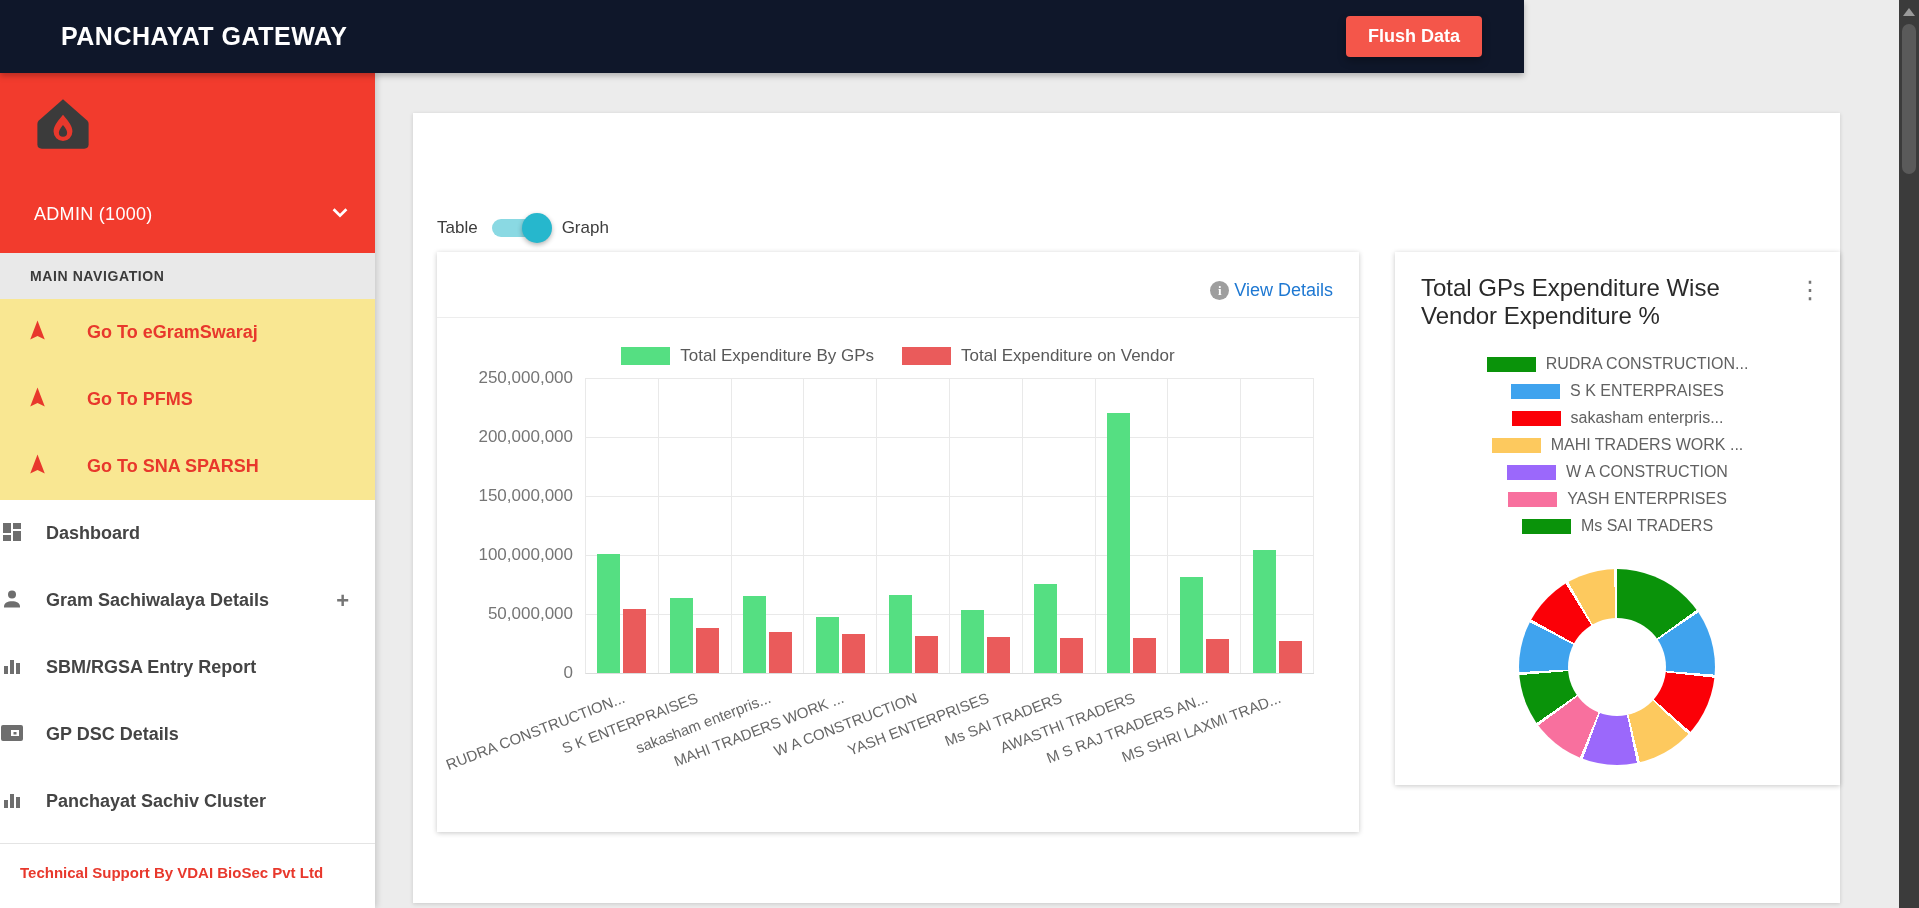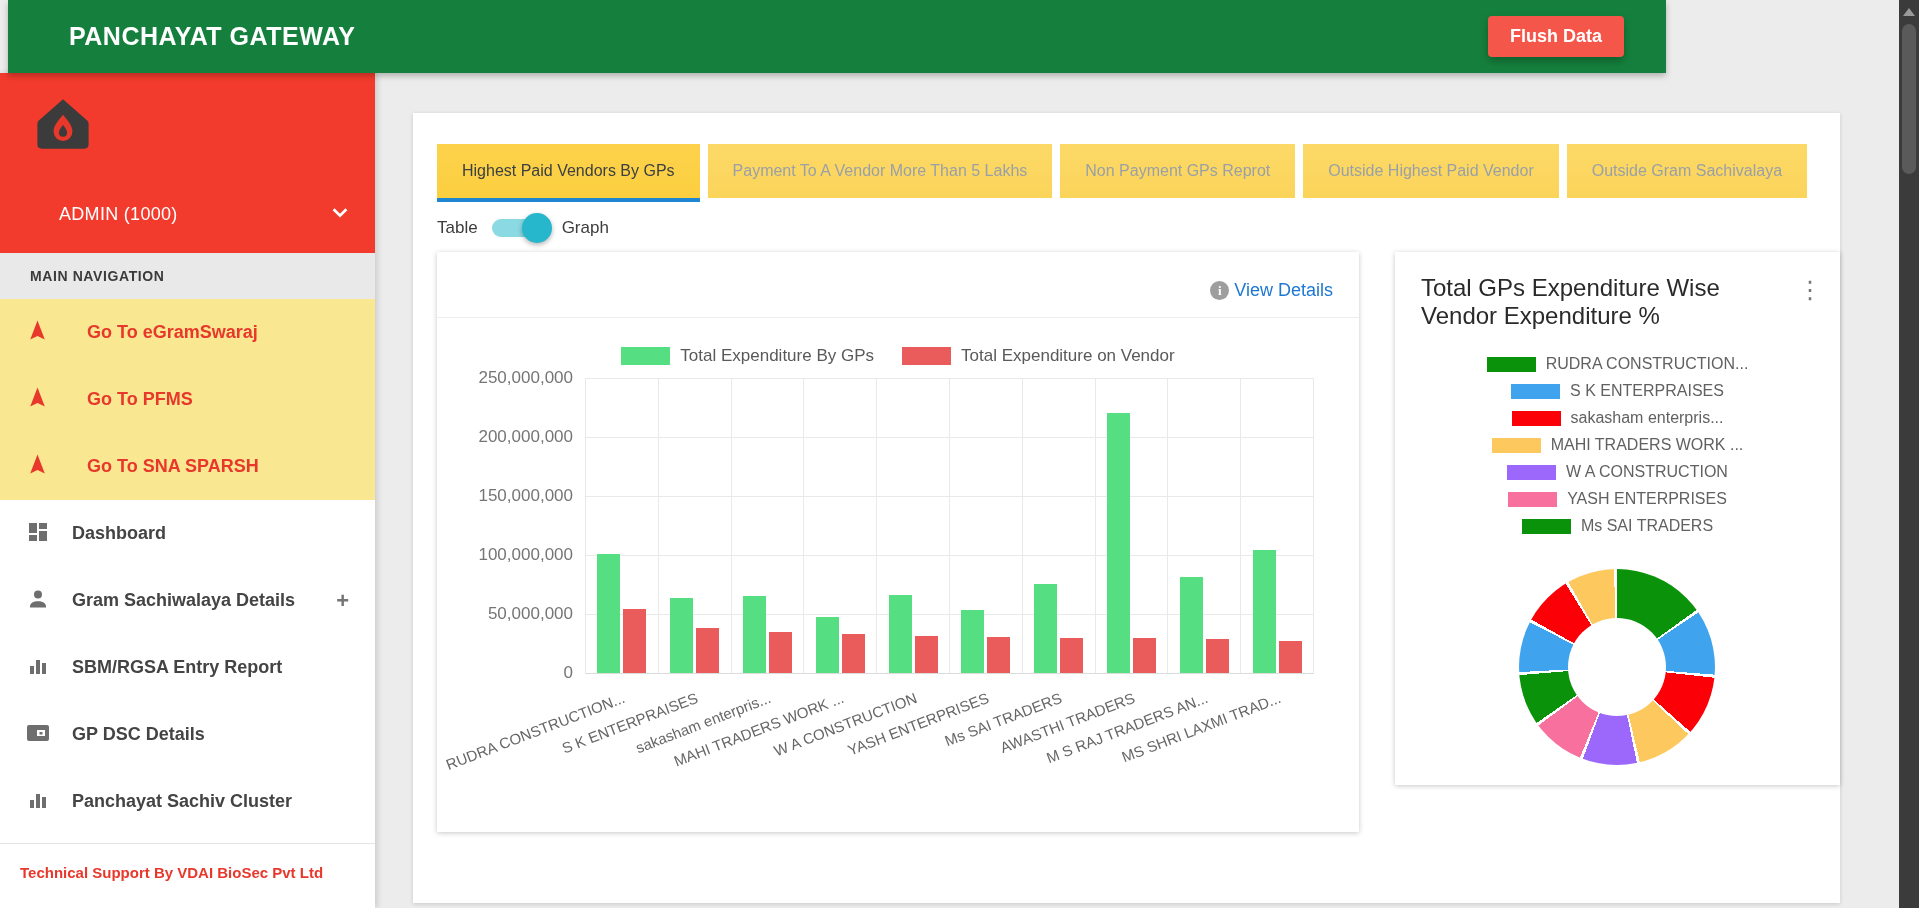--- a/index.html
+++ b/index.html
@@ -1,41 +1,41 @@
 <!DOCTYPE html>
 <html><head>
 <meta charset="utf-8">
 <style>
   html,body{margin:0;padding:0;background:#ececec;}
   .page{position:relative;width:1919px;height:908px;overflow:hidden;
         font-family:"Liberation Sans", sans-serif;background:#ececec;}
 
   
-  .topbar{position:absolute;left:8px;top:0;width:1658px;height:73px;background:#15803d;
+  .topbar{position:absolute;left:0;top:0;width:1524px;height:73px;background:#0f172a;
           box-shadow:0 3px 6px rgba(0,0,0,.25);z-index:5;display:flex;align-items:center;}
   .brand{color:#fff;font-size:25px;font-weight:bold;letter-spacing:.5px;margin-left:61px;}
   .flush-btn{margin-left:auto;margin-right:42px;background:#f4564a;border:none;color:#fff;
              font-family:inherit;font-size:18px;font-weight:bold;padding:10px 22px;border-radius:4px;
              box-shadow:0 4px 8px rgba(0,0,0,.28);cursor:pointer;}
 
   
   .sidebar{position:absolute;left:0;top:73px;width:375px;height:835px;background:#fff;
            box-shadow:2px 0 6px rgba(0,0,0,.15);z-index:4;}
   .sidebar-top{height:180px;background:#f23b2d;position:relative;}
   .logo{position:absolute;left:34px;top:22px;}
   .admin-row{position:absolute;left:34px;bottom:26px;right:24px;display:flex;align-items:center;}
-  .admin-label{color:#fff;font-size:18px;letter-spacing:.3px;margin-left:25px;}
+  .admin-label{color:#fff;font-size:18px;letter-spacing:.3px;}
   .chev{margin-left:auto;}
   .nav-section{height:46px;background:#e9e9e9;display:flex;align-items:center;
                font-size:14px;font-weight:bold;color:#3b3b3b;letter-spacing:.6px;padding-left:30px;}
   .quick-links{background:#f9e792;}
   .qlink{height:67px;display:flex;align-items:center;padding-left:26px;cursor:pointer;}
   .qlink span.qtxt{color:#e8382c;font-size:18px;font-weight:bold;margin-left:38px;}
   .nav-items{background:#fff;}
-  .nitem{height:67px;display:flex;align-items:center;padding-left:26px;padding-right:26px;cursor:pointer;text-align:center;}
+  .nitem{height:67px;display:flex;align-items:center;padding-right:26px;cursor:pointer;text-align:center;}
   .nitem span.ntxt{color:#444;font-size:18px;font-weight:bold;margin-left:22px;}
   .nplus{margin-left:auto;color:#757575;font-size:22px;font-weight:bold;}
   .side-footer{border-top:1px solid #e4e4e4;padding:20px 0 0 20px;color:#e8382c;
                font-size:15px;font-weight:bold;margin-top:8px;}
 
   
   .panel{position:absolute;left:413px;top:113px;width:1427px;height:790px;background:#fff;
          box-shadow:0 1px 4px rgba(0,0,0,.15);}
   .tabs{position:absolute;left:24px;top:31px;display:flex;gap:8px;}
   .tab{height:54px;display:flex;align-items:center;padding:0 25px;font-size:16px;color:#9aa0a6;
@@ -181,27 +181,20 @@
               <rect x="10" y="6" width="4" height="14" fill="#6e6e6e"></rect>
               <rect x="16" y="9" width="4" height="11" fill="#6e6e6e"></rect>
             </svg></span>
           <span class="ntxt">Panchayat Sachiv Cluster</span>
         </div>
       </div>
     <div class="side-footer">Technical Support By VDAI BioSec Pvt Ltd</div>
   </div>
 
   <div class="panel">
-    <div class="tabs" id="tabs">
-        <div class="tab active">Highest Paid Vendors By GPs</div>
-        <div class="tab">Payment To A Vendor More Than 5 Lakhs</div>
-        <div class="tab">Non Payment GPs Reprot</div>
-        <div class="tab">Outside Highest Paid Vendor</div>
-        <div class="tab">Outside Gram Sachivalaya</div>
-      </div>
 
     <div class="toggle-row">
       <span class="toggle-label">Table</span>
       <span class="switch">
           <span class="knob"></span>
         </span>
       <span class="toggle-label">Graph</span>
     </div>
 
     <div class="card bar-card">

